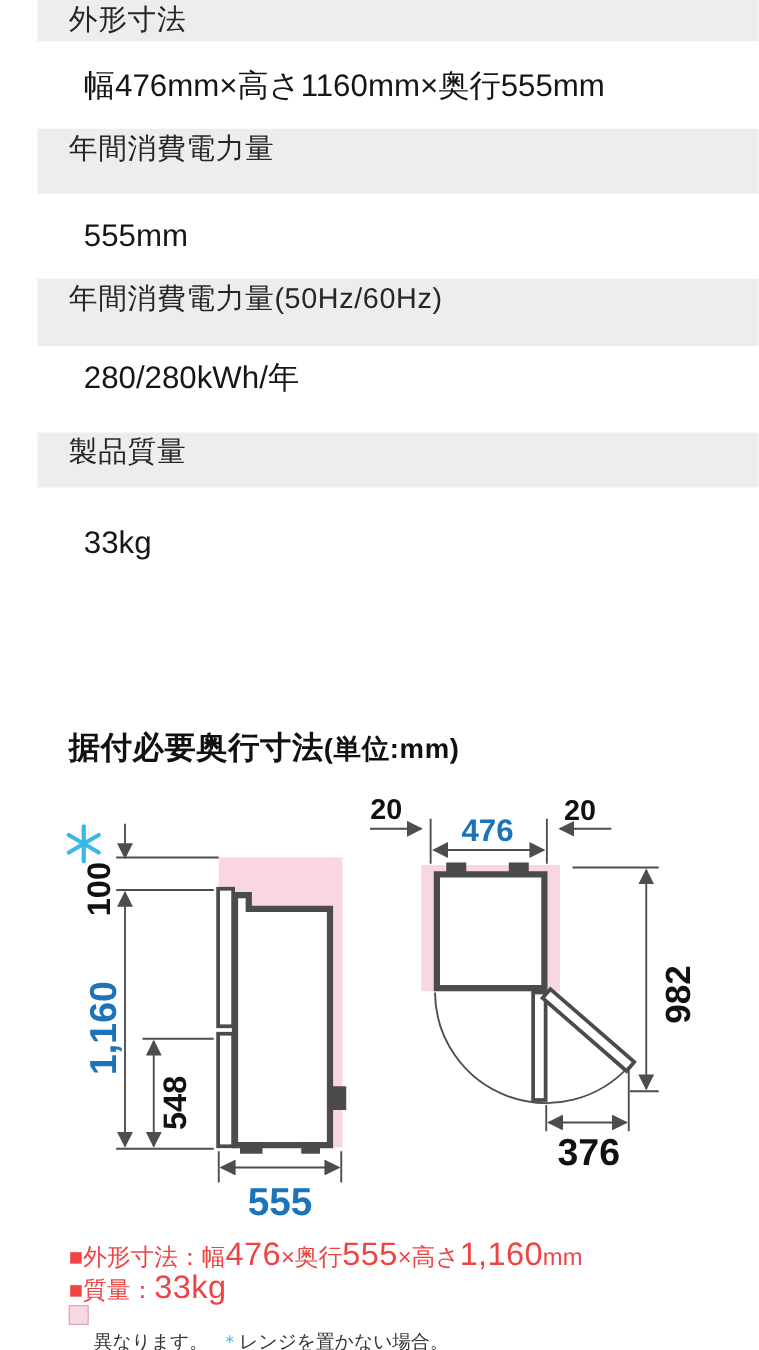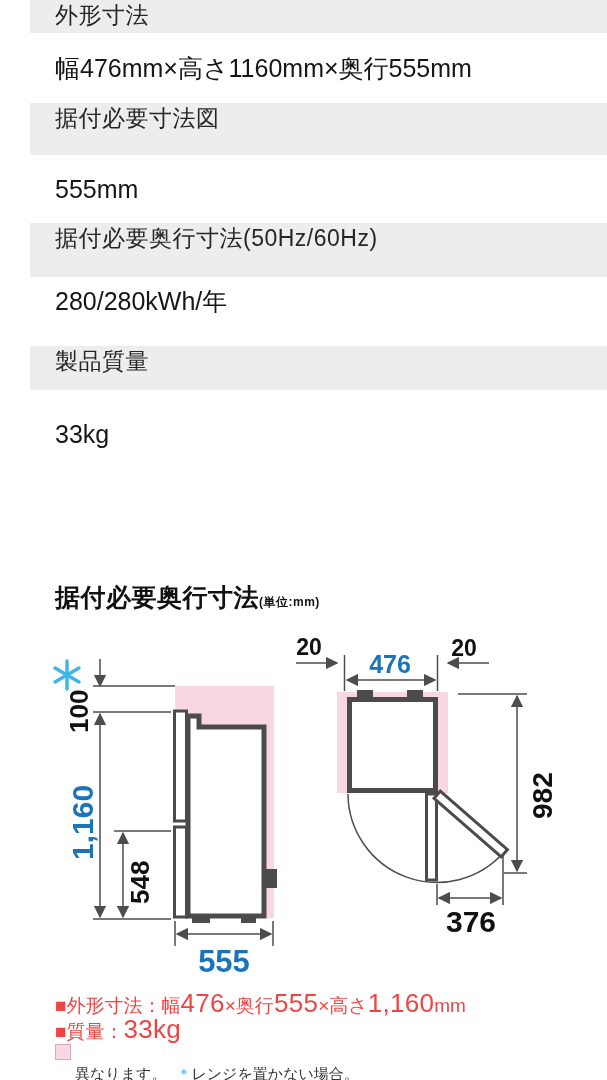--- a/index.html
+++ b/index.html
@@ -6,26 +6,26 @@
   body{
     width:607px;height:1080px;position:relative;background:#ffffff;
     font-family:"Liberation Sans","DejaVu Sans",sans-serif;
     color:#1c1c1c;overflow:hidden;
   }
   
   .spec{position:absolute;left:0;top:0;width:607px;}
   .spec-h{position:absolute;left:30px;right:0;background:#ededed;
     display:flex;align-items:flex-start;padding-left:25px;box-sizing:border-box;
     font-size:23px;color:#262626;letter-spacing:.5px;}
-  .spec-v{position:absolute;left:0;right:0;display:flex;align-items:center;
+  .spec-v{position:absolute;left:12px;right:0;display:flex;align-items:center;
     padding-left:55px;box-sizing:border-box;font-size:25px;color:#161616;}
   
   .dia-title{position:absolute;left:55px;top:581px;font-weight:bold;color:#111;
     font-size:25px;letter-spacing:.5px;}
-  .dia-title .unit{font-size:12px;font-weight:bold;}
+  .dia-title .unit{font-size:22px;font-weight:bold;}
   svg.diagram{position:absolute;left:0;top:620px;}
   svg text{font-family:"Liberation Sans","DejaVu Sans",sans-serif;}
   
   .f-line{position:absolute;left:55px;white-space:nowrap;color:#ef4444;}
   .fk{font-size:19px;}
   .fn{font-size:26px;letter-spacing:.3px;}
   .note{position:absolute;left:55px;top:1041px;display:flex;align-items:flex-start;
     font-size:15px;color:#333;line-height:22px;}
   .swatch{flex:0 0 auto;width:14px;height:14px;background:#f8d7e3;
     border:1px solid #dca9bf;margin-right:4px;margin-top:3px;}
@@ -36,28 +36,28 @@
 
 <div class="spec">
   <div class="spec-h" style="top:0;height:33px">
       <span>外形寸法</span>
     </div>
   <div class="spec-v" style="top:33px;height:70px">
       <span>幅476mm×高さ1160mm×奥行555mm</span>
     </div>
 
   <div class="spec-h" style="top:103px;height:52px">
-      <span>据付必要寸法図</span>
+      <span>年間消費電力量</span>
     </div>
   <div class="spec-v" style="top:155px;height:68px">
       <span>555mm</span>
     </div>
 
   <div class="spec-h" style="top:223px;height:54px">
-      <span>据付必要奥行寸法(50Hz/60Hz)</span>
+      <span>年間消費電力量(50Hz/60Hz)</span>
     </div>
   <div class="spec-v" style="top:277px;height:48px">
       <span>280/280kWh/年</span>
     </div>
 
   <div class="spec-h" style="top:346px;height:44px">
       <span>製品質量</span>
     </div>
   <div class="spec-v" style="top:398px;height:72px">
       <span>33kg</span>

